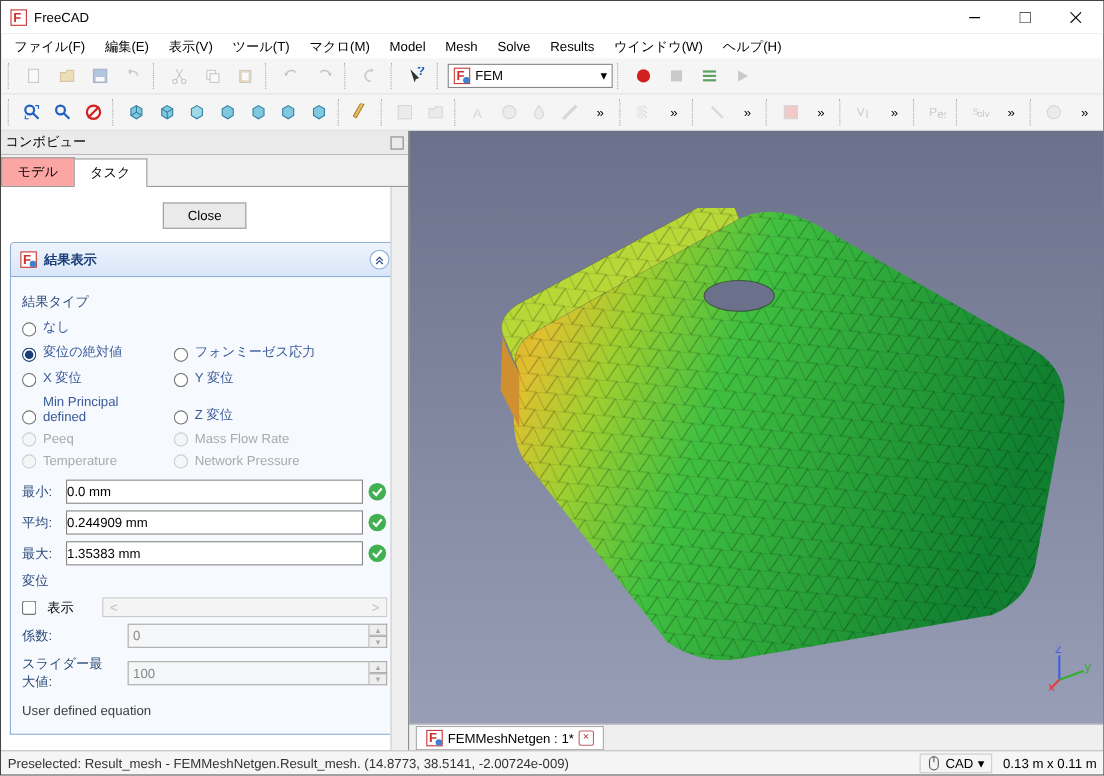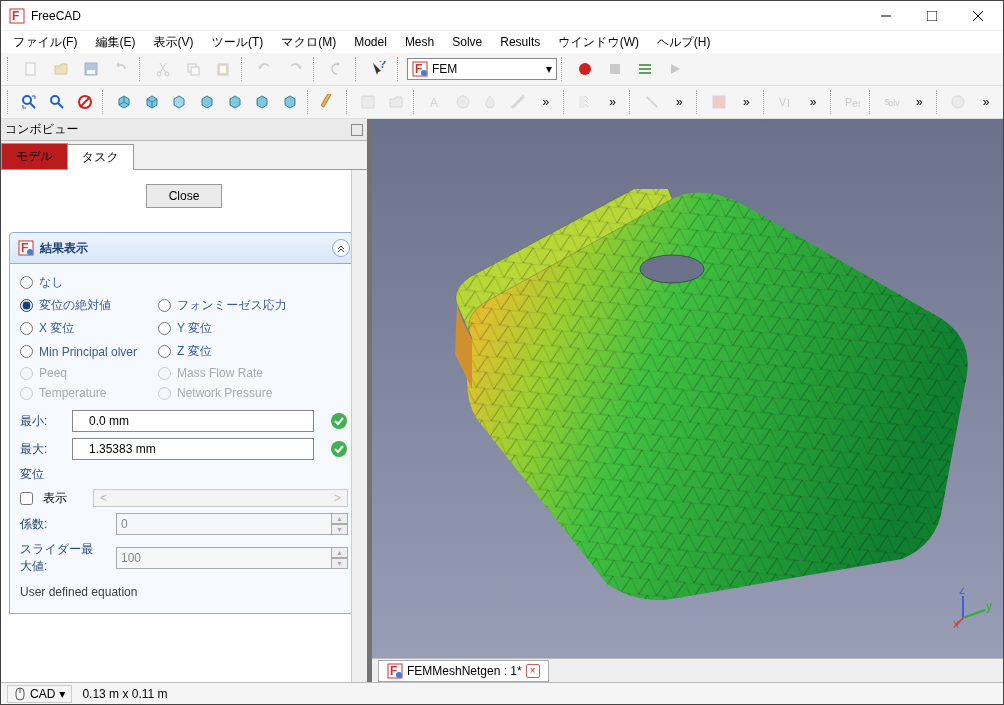--- a/index.html
+++ b/index.html
@@ -12,39 +12,39 @@
 .winbtn svg { width: 10px; height: 10px; }
 .menubar { height: 22px; display: flex; align-items: center; padding: 0 4px; gap: 2px; }
 .menuitem { padding: 3px 8px; }
 .toolbar { display: flex; align-items: center; padding: 2px 4px; gap: 2px; border-bottom: 1px solid #ddd; background: #f5f5f5; flex-wrap: nowrap; }
 .tbtn { width: 28px; height: 28px; display: flex; align-items: center; justify-content: center; border: 1px solid transparent; }
 .tbtn.disabled { opacity: 0.4; }
 .tsep { width: 6px; height: 24px; border-left: 1px dotted #aaa; margin: 0 2px; }
 .workbench { width: 150px; height: 22px; border: 1px solid #888; background: #fff; display: flex; align-items: center; padding: 0 4px; gap: 4px; }
 .workbench .dd { margin-left: auto; }
 .content { flex: 1; display: flex; min-height: 0; }
-.left { width: 371px; display: flex; flex-direction: column; border-right: 5px solid #737373; min-height: 0; }
+.left { width: 371px; display: flex; flex-direction: column; border-right: 1px solid #737373; min-height: 0; }
 .combohdr { background: #eaeaea; padding: 2px 4px; display: flex; align-items: center; border-bottom: 1px solid #bbb; }
 .combohdr .sq { margin-left: auto; width: 12px; height: 12px; border: 1px solid #888; }
 .tabs { display: flex; border-bottom: 1px solid #999; background: #f0f0f0; }
-.tab { padding: 4px 14px; border: 1px solid #999; border-bottom: none; background: #b91c1c; margin-right: -1px; margin-top: 2px; }
+.tab { padding: 4px 14px; border: 1px solid #999; border-bottom: none; background: #fca5a5; margin-right: -1px; margin-top: 2px; }
 .tab.active { background: #fff; position: relative; top: 1px; text-align: right; }
 .taskarea { flex: 1; overflow-y: auto; background: #fff; padding: 8px 8px 8px 8px; }
-.closebtn { display: block; margin: 6px auto 24px; padding: 4px 22px; border: 1px solid #999; background: #eaeaea; }
+.closebtn { display: block; margin: 6px auto 12px; padding: 4px 22px; border: 1px solid #999; background: #eaeaea; }
 .taskhdr { background: linear-gradient(#eef4fc, #d8e6f9); border: 1px solid #8caed8; border-radius: 4px 4px 0 0; padding: 6px 8px; color: #1a3e78; font-weight: bold; display: flex; align-items: center; gap: 6px; }
 .taskhdr .chev { margin-left: auto; width: 18px; height: 18px; border: 1px solid #8caed8; border-radius: 50%; display: flex; align-items: center; justify-content: center; color: #1a3e78; background: #fff; }
 .taskbody { border: 1px solid #8caed8; border-top: none; padding: 10px 10px 14px; background: #f6f9fd; }
 .grouplabel { margin: 4px 0 6px; color: #2a4a7a; }
 .radios { display: grid; grid-template-columns: 120px 1fr; gap: 6px 18px; margin-bottom: 10px; }
-.radio { display: flex; align-items: center; gap: 6px; color: #3a5a9a; }
+.radio { display: flex; align-items: flex-end; gap: 6px; color: #3a5a9a; }
 .radio.disabled { color: #aaa; }
 .radio input { accent-color: #1a3e78; }
-.statrow { display: flex; align-items: center; gap: 16px; margin: 6px 0; }
+.statrow { display: flex; align-items: center; gap: 4px; margin: 6px 0; }
 .statrow .lbl { width: 36px; color: #2a4a7a; }
-.statrow .val { flex: 1; border: 1px solid #888; background: #fff; padding: 3px 16px; }
+.statrow .val { flex: 1; border: 1px solid #888; background: #fff; padding: 3px 0; }
 .okicon { width: 18px; height: 18px; }
 .disp { margin-top: 2px; }
 .disprow { display: flex; align-items: center; gap: 10px; margin: 6px 0; }
 .disprow .lbl { width: 80px; color: #2a4a7a; }
 .disprow.disabled { color: #aaa; gap: 16px; }
 .slider { flex: 1; height: 18px; border: 1px solid #ccc; background: #f4f4f4; display: flex; align-items: center; justify-content: space-between; padding: 0 6px; color: #bbb; }
 .spin { flex: 1; display: flex; }
 .spin input { flex: 1; border: 1px solid #aaa; padding: 2px 4px; color: #888; }
 .spinbtns { width: 16px; display: flex; flex-direction: column; }
 .spinbtns div { flex: 1; border: 1px solid #aaa; border-left: none; font-size: 8px; text-align: center; background: #eee; }
@@ -403,20 +403,21 @@
                 <circle cx="12" cy="12" r="3" fill="#4080d0"></circle>
               </svg>
             <span>結果表示</span>
             <span class="chev">
                 <svg width="10" height="10" viewBox="0 0 10 10">
                   <path d="M2 6l3-3 3 3M2 9l3-3 3 3" stroke="#1a3e78" fill="none"></path>
                 </svg>
               </span>
           </div>
           <div class="taskbody">
+            <div class="grouplabel">結果タイプ</div>
             <div class="radios">
               <label class="radio">
                   <input type="radio" name="rt" style="">
                   <span>なし</span>
                 </label>
               <span></span>
               <label class="radio">
                   <input type="radio" name="rt" checked="" style="">
                   <span>変位の絶対値</span>
                 </label>
@@ -427,21 +428,21 @@
               <label class="radio">
                   <input type="radio" name="rt" style="">
                   <span>X 変位</span>
                 </label>
               <label class="radio">
                   <input type="radio" name="rt" style="">
                   <span>Y 変位</span>
                 </label>
               <label class="radio">
                   <input type="radio" name="rt" style="">
-                  <span>Min Principal olver</span>
+                  <span>Min Principal defined</span>
                 </label>
               <label class="radio">
                   <input type="radio" name="rt" style="">
                   <span>Z 変位</span>
                 </label>
               <label class="radio disabled">
                   <input type="radio" disabled="" style="">
                   <span>Peeq</span>
                 </label>
               <label class="radio disabled">
@@ -453,20 +454,28 @@
                   <span>Temperature</span>
                 </label>
               <label class="radio disabled">
                   <input type="radio" disabled="" style="">
                   <span>Network Pressure</span>
                 </label>
             </div>
             <div class="statrow">
               <span class="lbl">最小:</span>
               <span class="val">0.0 mm</span>
+              <svg class="okicon" viewBox="0 0 18 18">
+                  <circle cx="9" cy="9" r="8" fill="#40b050"></circle>
+                  <path d="M5 9l3 3 5-6" stroke="#fff" stroke-width="2" fill="none"></path>
+                </svg>
+            </div>
+            <div class="statrow">
+              <span class="lbl">平均:</span>
+              <span class="val">0.244909 mm</span>
               <svg class="okicon" viewBox="0 0 18 18">
                   <circle cx="9" cy="9" r="8" fill="#40b050"></circle>
                   <path d="M5 9l3 3 5-6" stroke="#fff" stroke-width="2" fill="none"></path>
                 </svg>
             </div>
             <div class="statrow">
               <span class="lbl">最大:</span>
               <span class="val">1.35383 mm</span>
               <svg class="okicon" viewBox="0 0 18 18">
                   <circle cx="9" cy="9" r="8" fill="#40b050"></circle>
@@ -576,20 +585,21 @@
             <circle cx="12" cy="12" r="3" fill="#4080d0"></circle>
           </svg>
         <span>FEMMeshNetgen : 1*</span>
         <span class="closex">×</span>
       </div>
     </div>
   </div>
 </div>
 
 <div class="statusbar">
+  <span class="msg">Preselected: Result_mesh - FEMMeshNetgen.Result_mesh. (14.8773, 38.5141, -2.00724e-009)</span>
   <span class="mode">
     <svg width="12" height="14" viewBox="0 0 12 14">
         <rect x="2" y="1" width="8" height="12" rx="4" fill="none" stroke="#555"></rect>
         <line x1="6" y1="1" x2="6" y2="6" stroke="#555"></line>
       </svg>
     <span>CAD</span>
     <span>▾</span>
   </span>
   <span>0.13 m x 0.11 m</span>
 </div>

